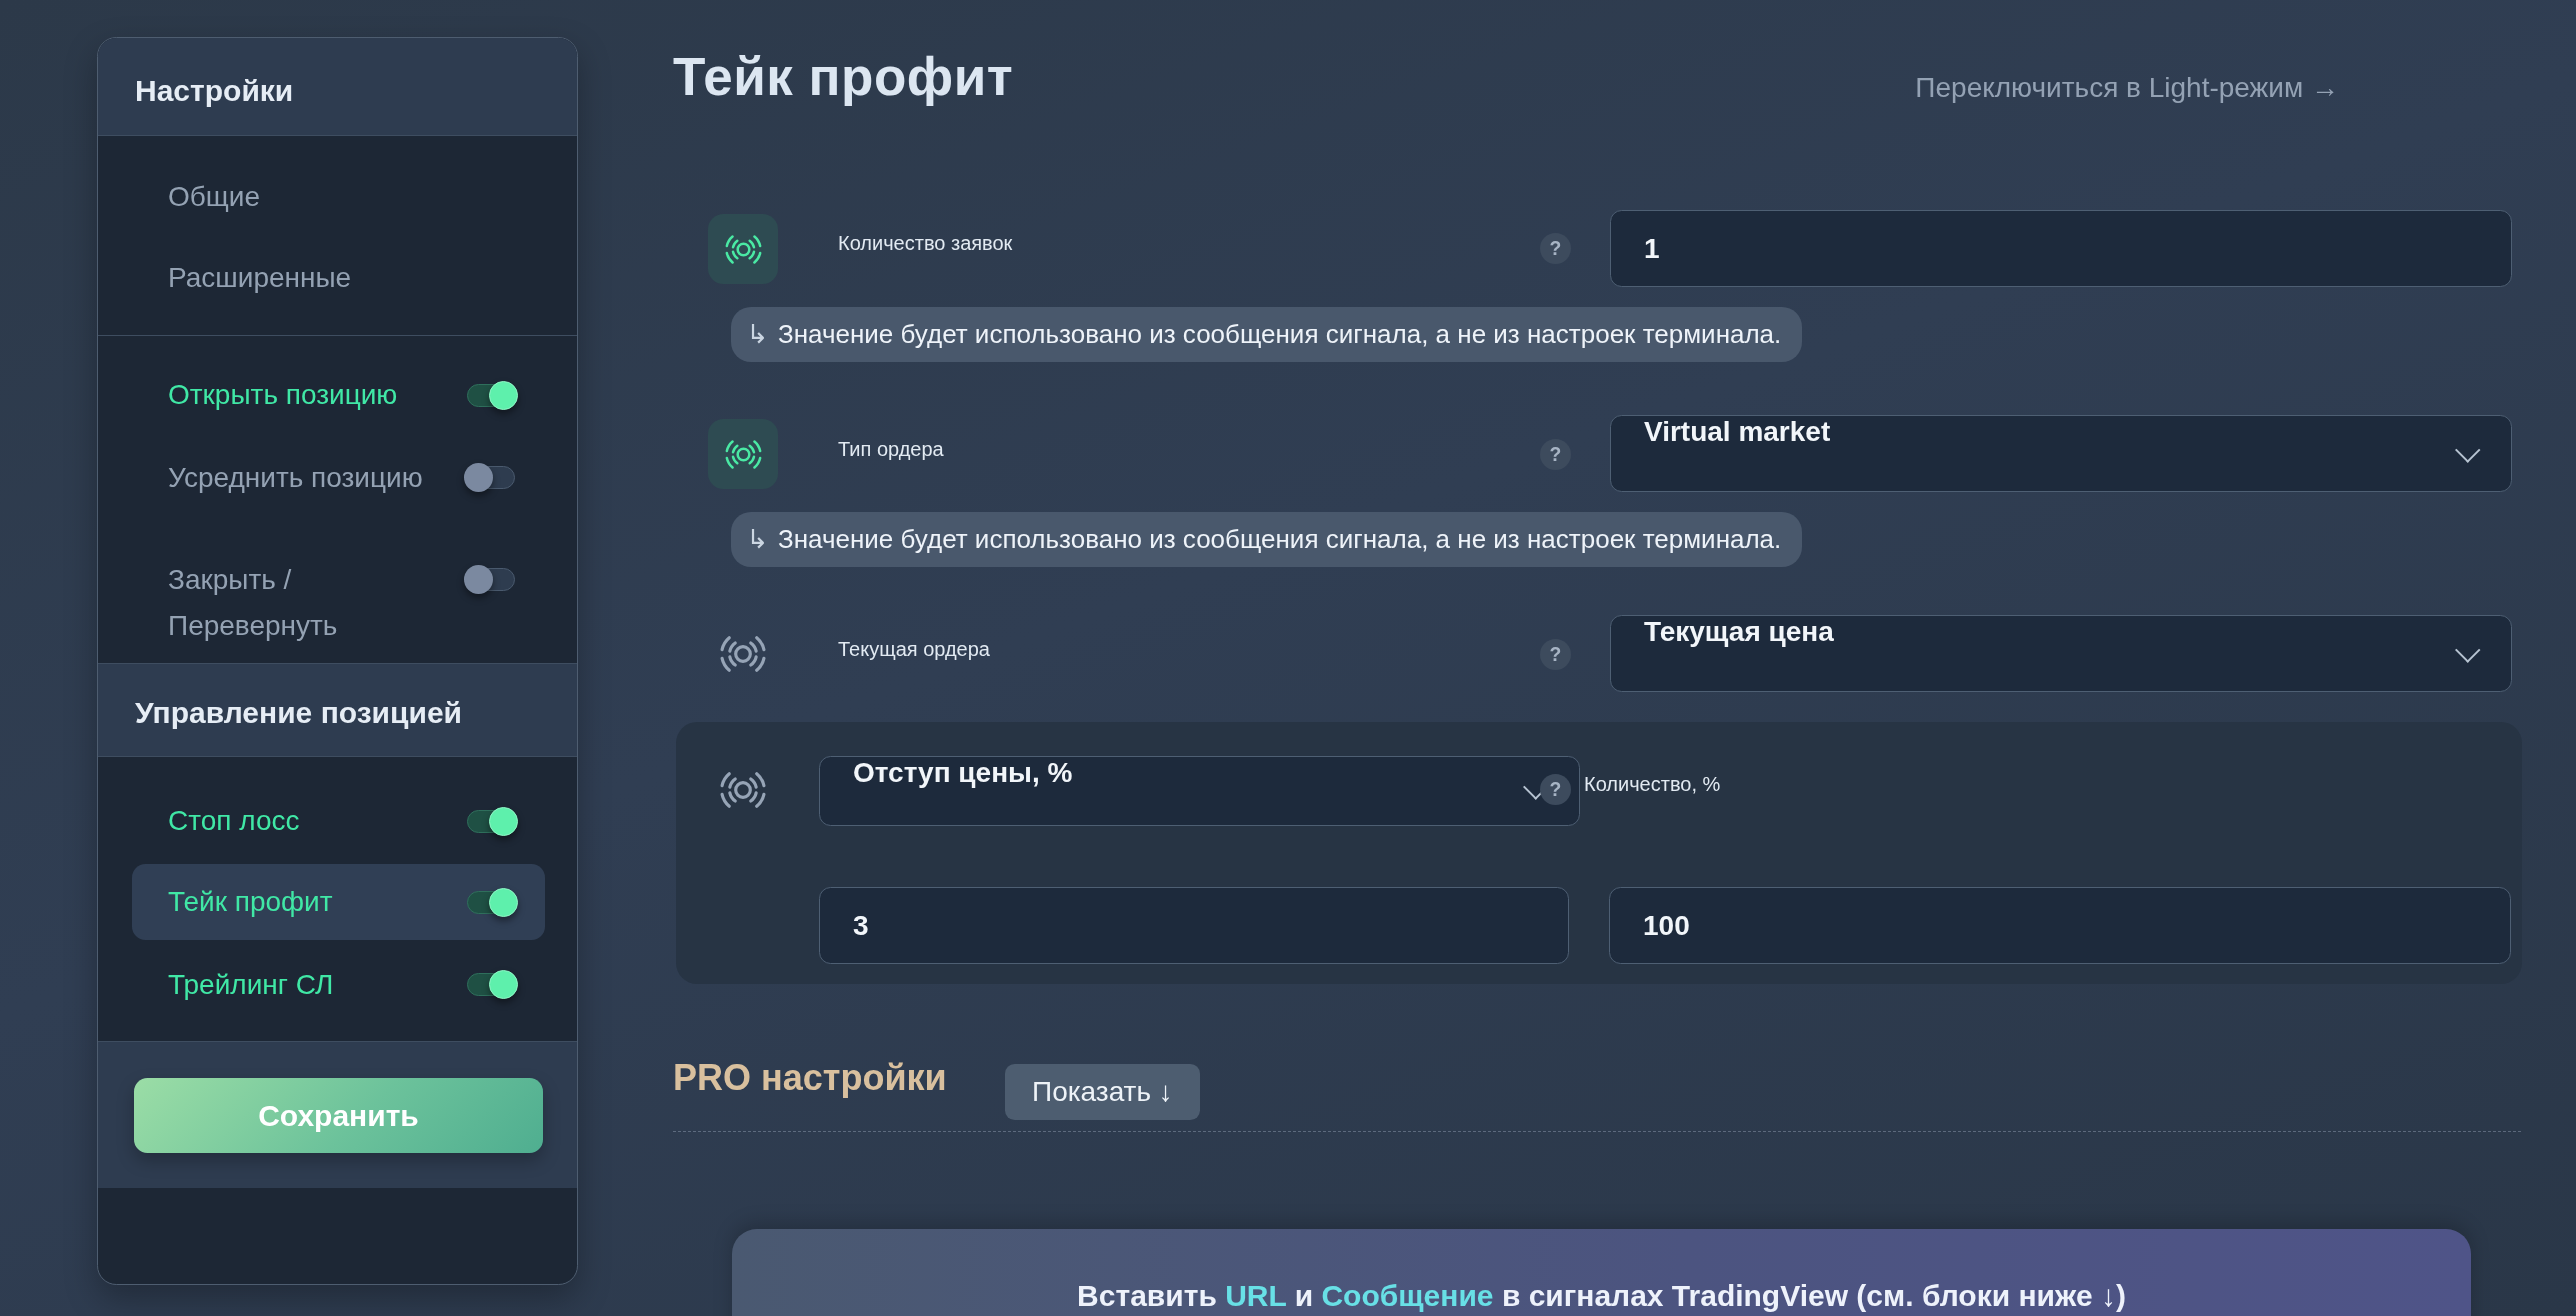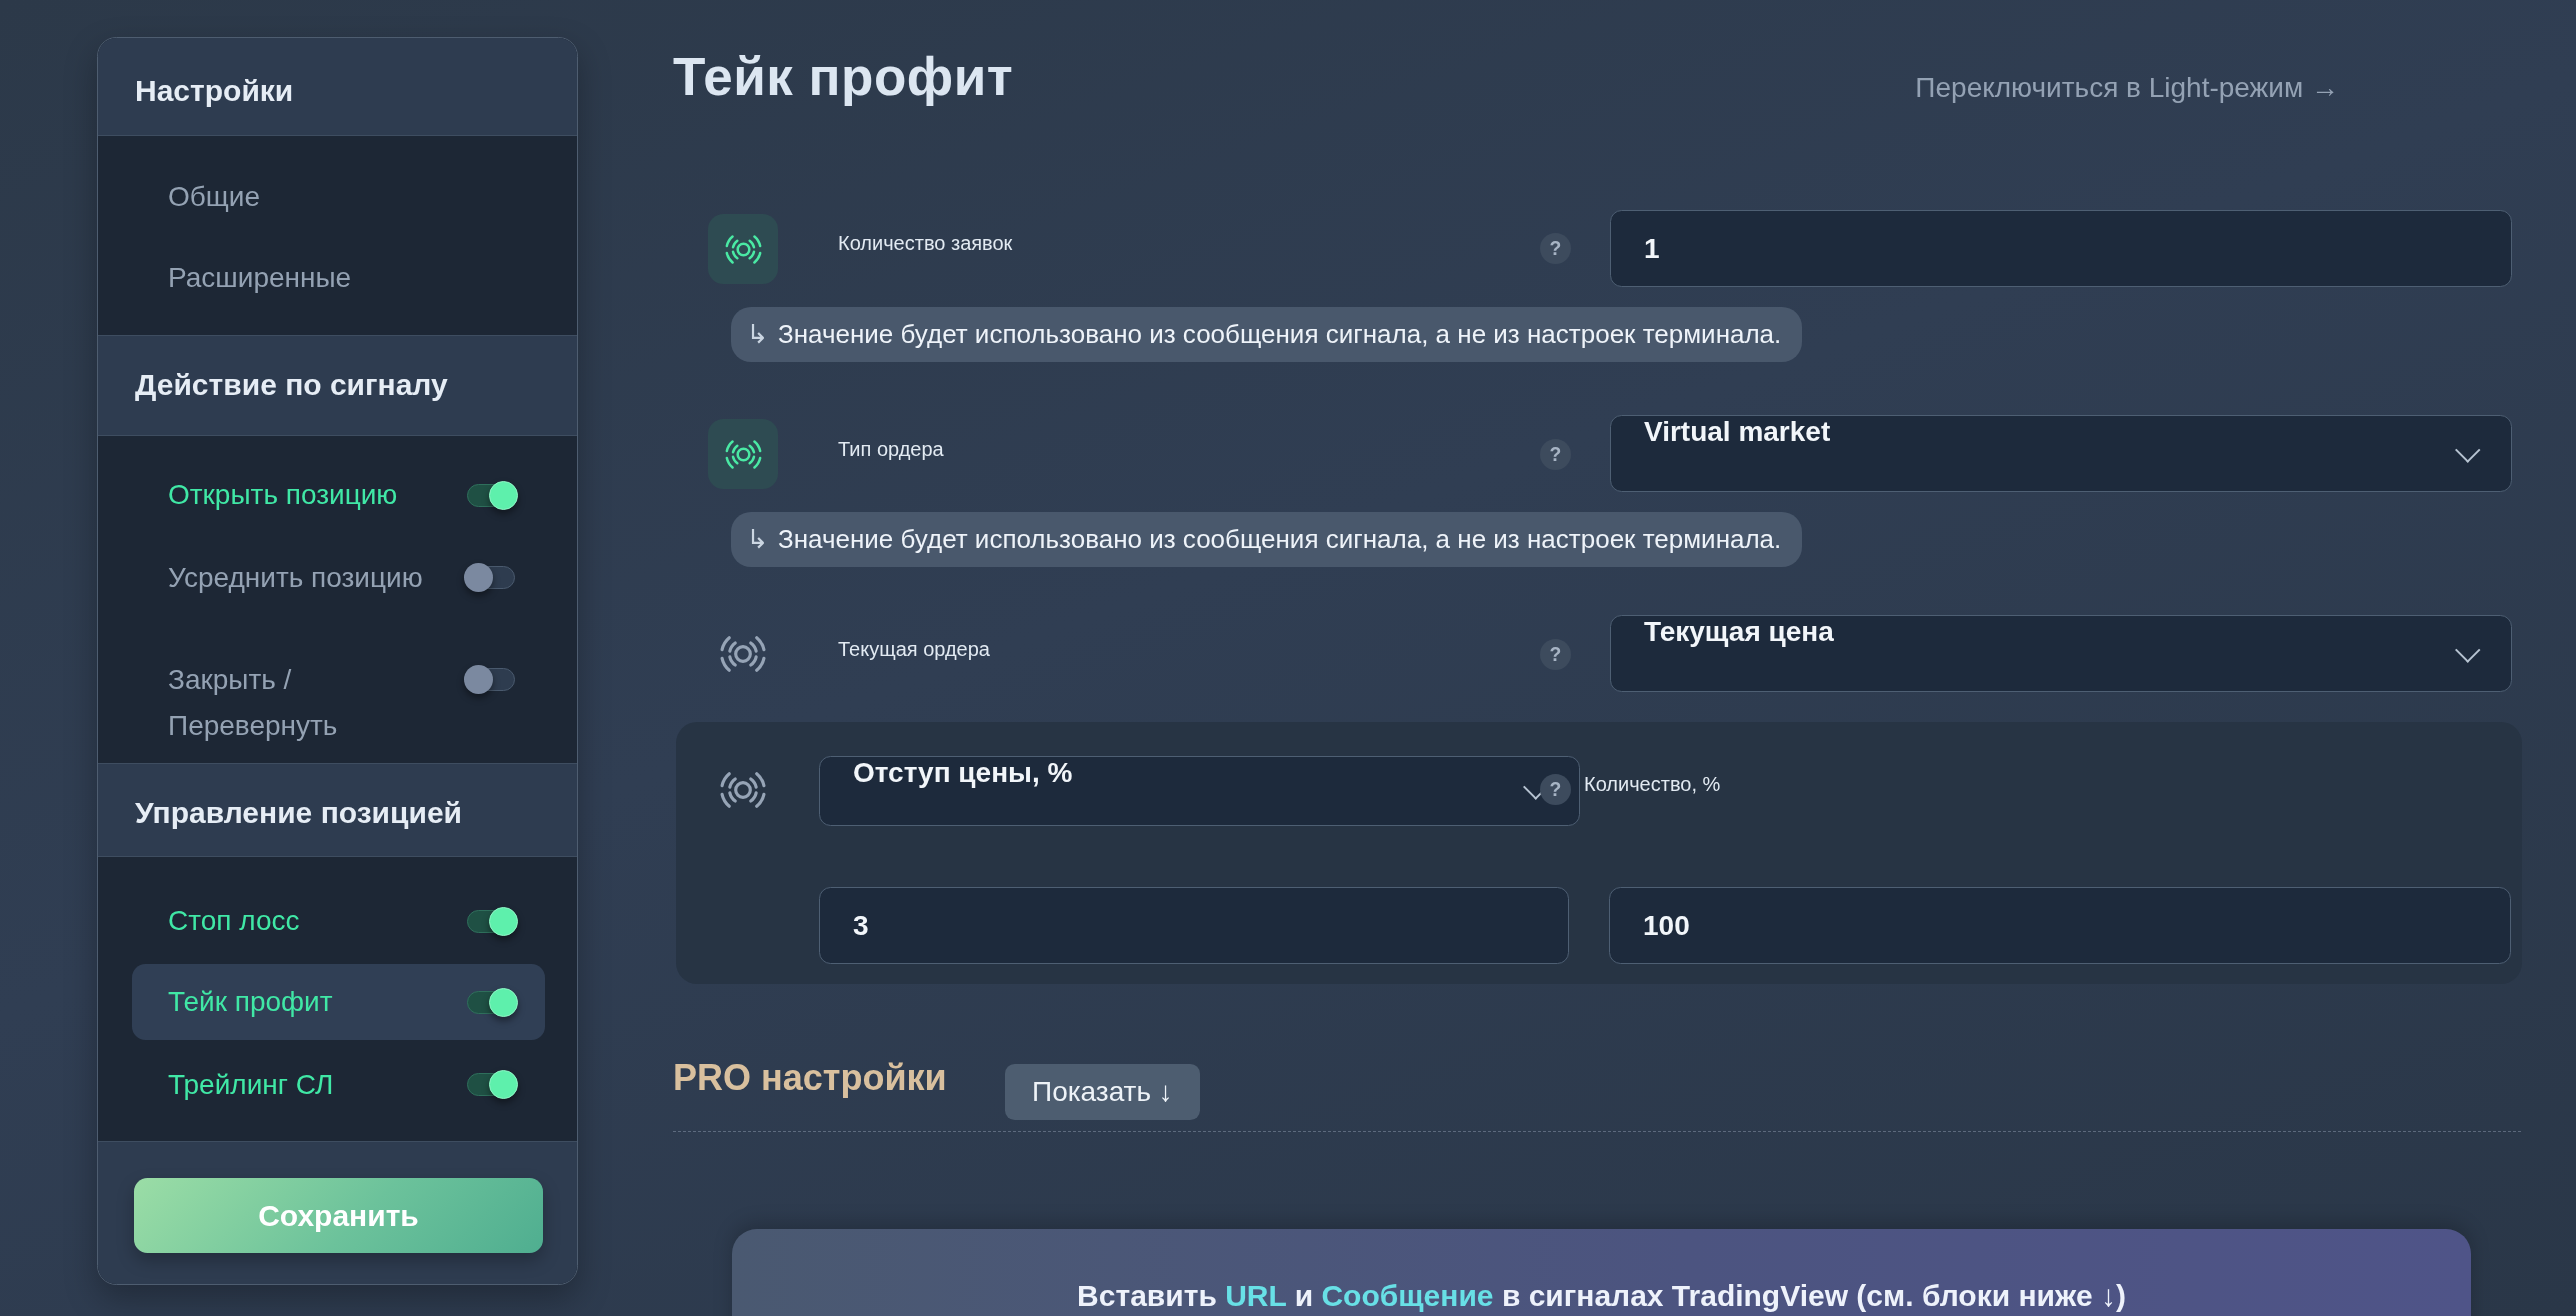--- a/index.html
+++ b/index.html
@@ -103,23 +103,20 @@
 </svg>
 
 <aside class="side-card">
   <div class="sec head" style="height:97px">
     <div class="sec-title" style="top:36px">Настройки</div>
   </div>
   <div class="sec items" style="height:200px">
     <div class="side-item" style="top:45px">Общие</div>
     <div class="side-item" style="top:126px">Расширенные</div>
   </div>
-  <div class="sec head" style="height:100px">
-    <div class="sec-title" style="top:32px">Действие по сигналу</div>
-  </div>
   <div class="sec items" style="height:328px">
     <div class="side-item green" style="top:43px">Открыть позицию</div>
     <div class="toggle on" style="top:48px">
         <div class="knob"></div>
       </div>
     <div class="side-item" style="top:126px">Усреднить позицию</div>
     <div class="toggle off" style="top:130px">
         <div class="knob"></div>
       </div>
     <div class="side-item two-line" style="top:199px">

